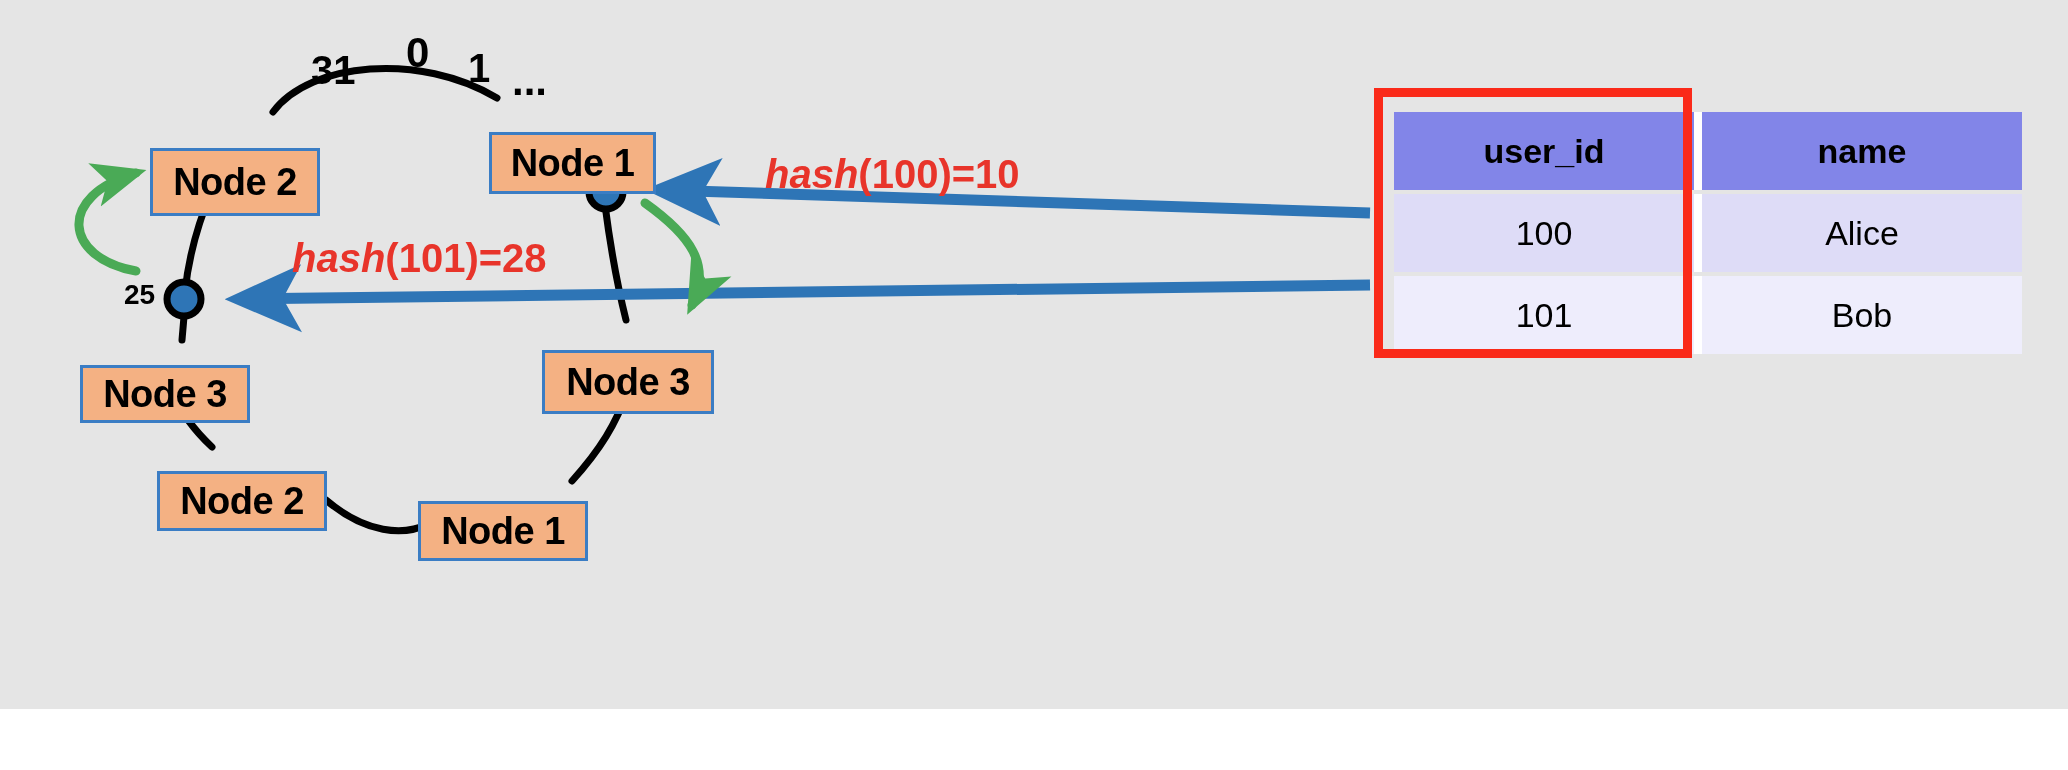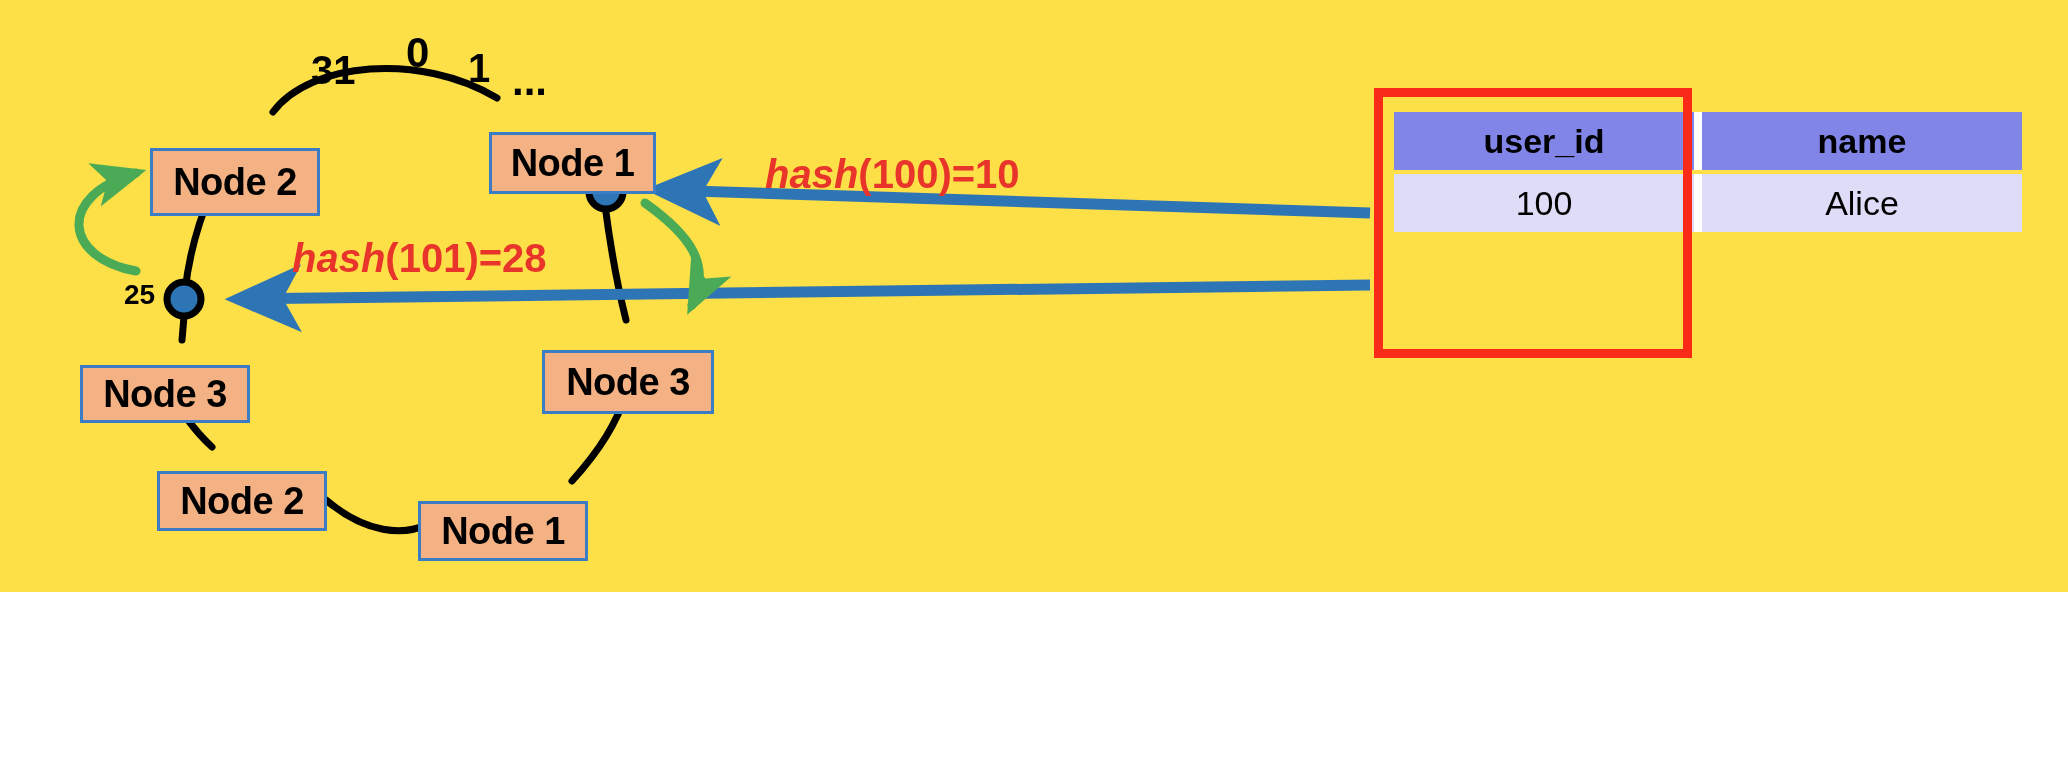--- a/index.html
+++ b/index.html
@@ -7,22 +7,22 @@
     margin: 0;
     padding: 0;
     background: #ffffff;
   }
   body {
     font-family: "Liberation Sans", sans-serif;
   }
   #stage {
     position: relative;
     width: 2068px;
-    height: 592px;
-    background: #fde047;
+    height: 709px;
+    background: #e5e5e5;
     overflow: hidden;
   }
   
   #canvas {
     position: absolute;
     left: 0;
     top: 0;
     width: 2068px;
     height: 770px;
   }
@@ -83,21 +83,21 @@
     top: 108px;
     width: 620px;
     border-collapse: separate;
     border-spacing: 0 4px;
     table-layout: fixed;
   }
   #data-table th,
   #data-table td {
     font-family: "Liberation Sans", sans-serif;
     text-align: center;
-    padding: 0;
+    padding: 10px;
     height: 58px;
     color: #000000;
     font-size: 34px;
   }
   #data-table th {
     background: #8285e8;
     font-weight: bold;
   }
   #data-table td {
     font-weight: normal;
@@ -221,18 +221,23 @@
         <th class="spacer"></th>
         <th>name</th>
       </tr>
     </thead>
     <tbody>
       <tr class="row-even">
         <td>100</td>
         <td class="spacer"></td>
         <td>Alice</td>
       </tr>
+      <tr class="row-odd">
+        <td>101</td>
+        <td class="spacer"></td>
+        <td>Bob</td>
+      </tr>
     </tbody>
   </table>
 
   <div id="pk-highlight"></div>
 
 </div>
 
 </body></html>

